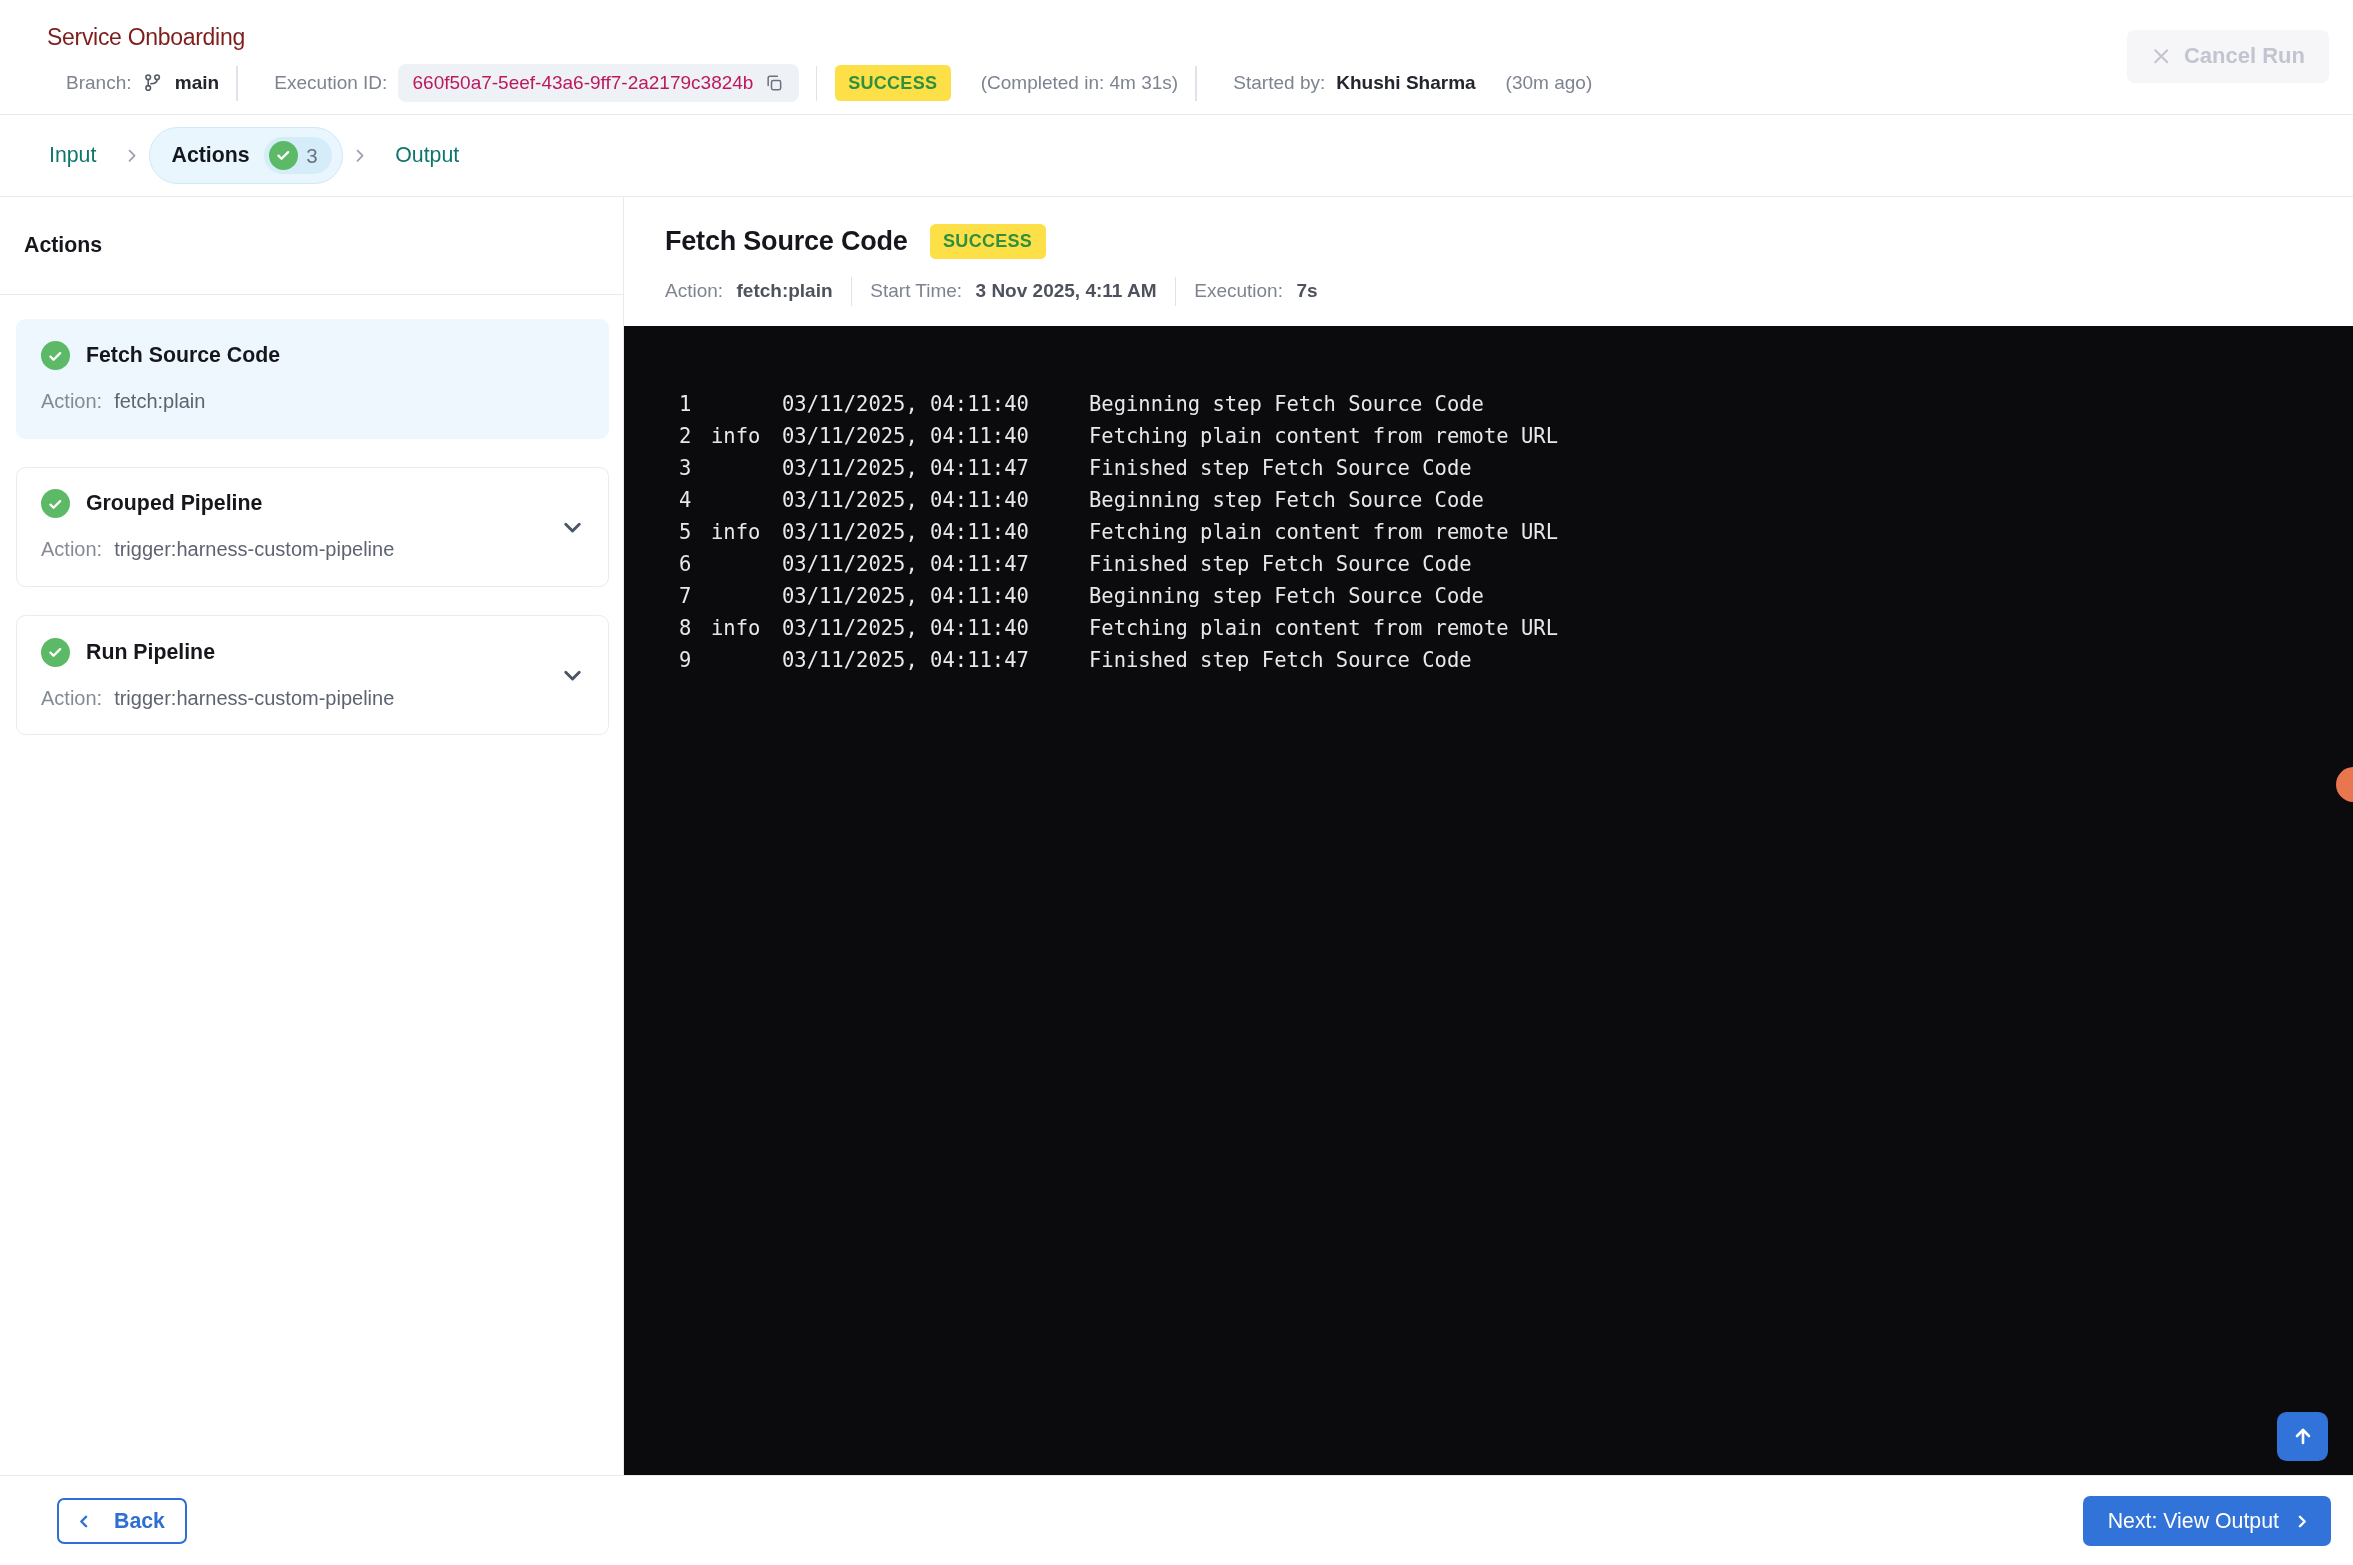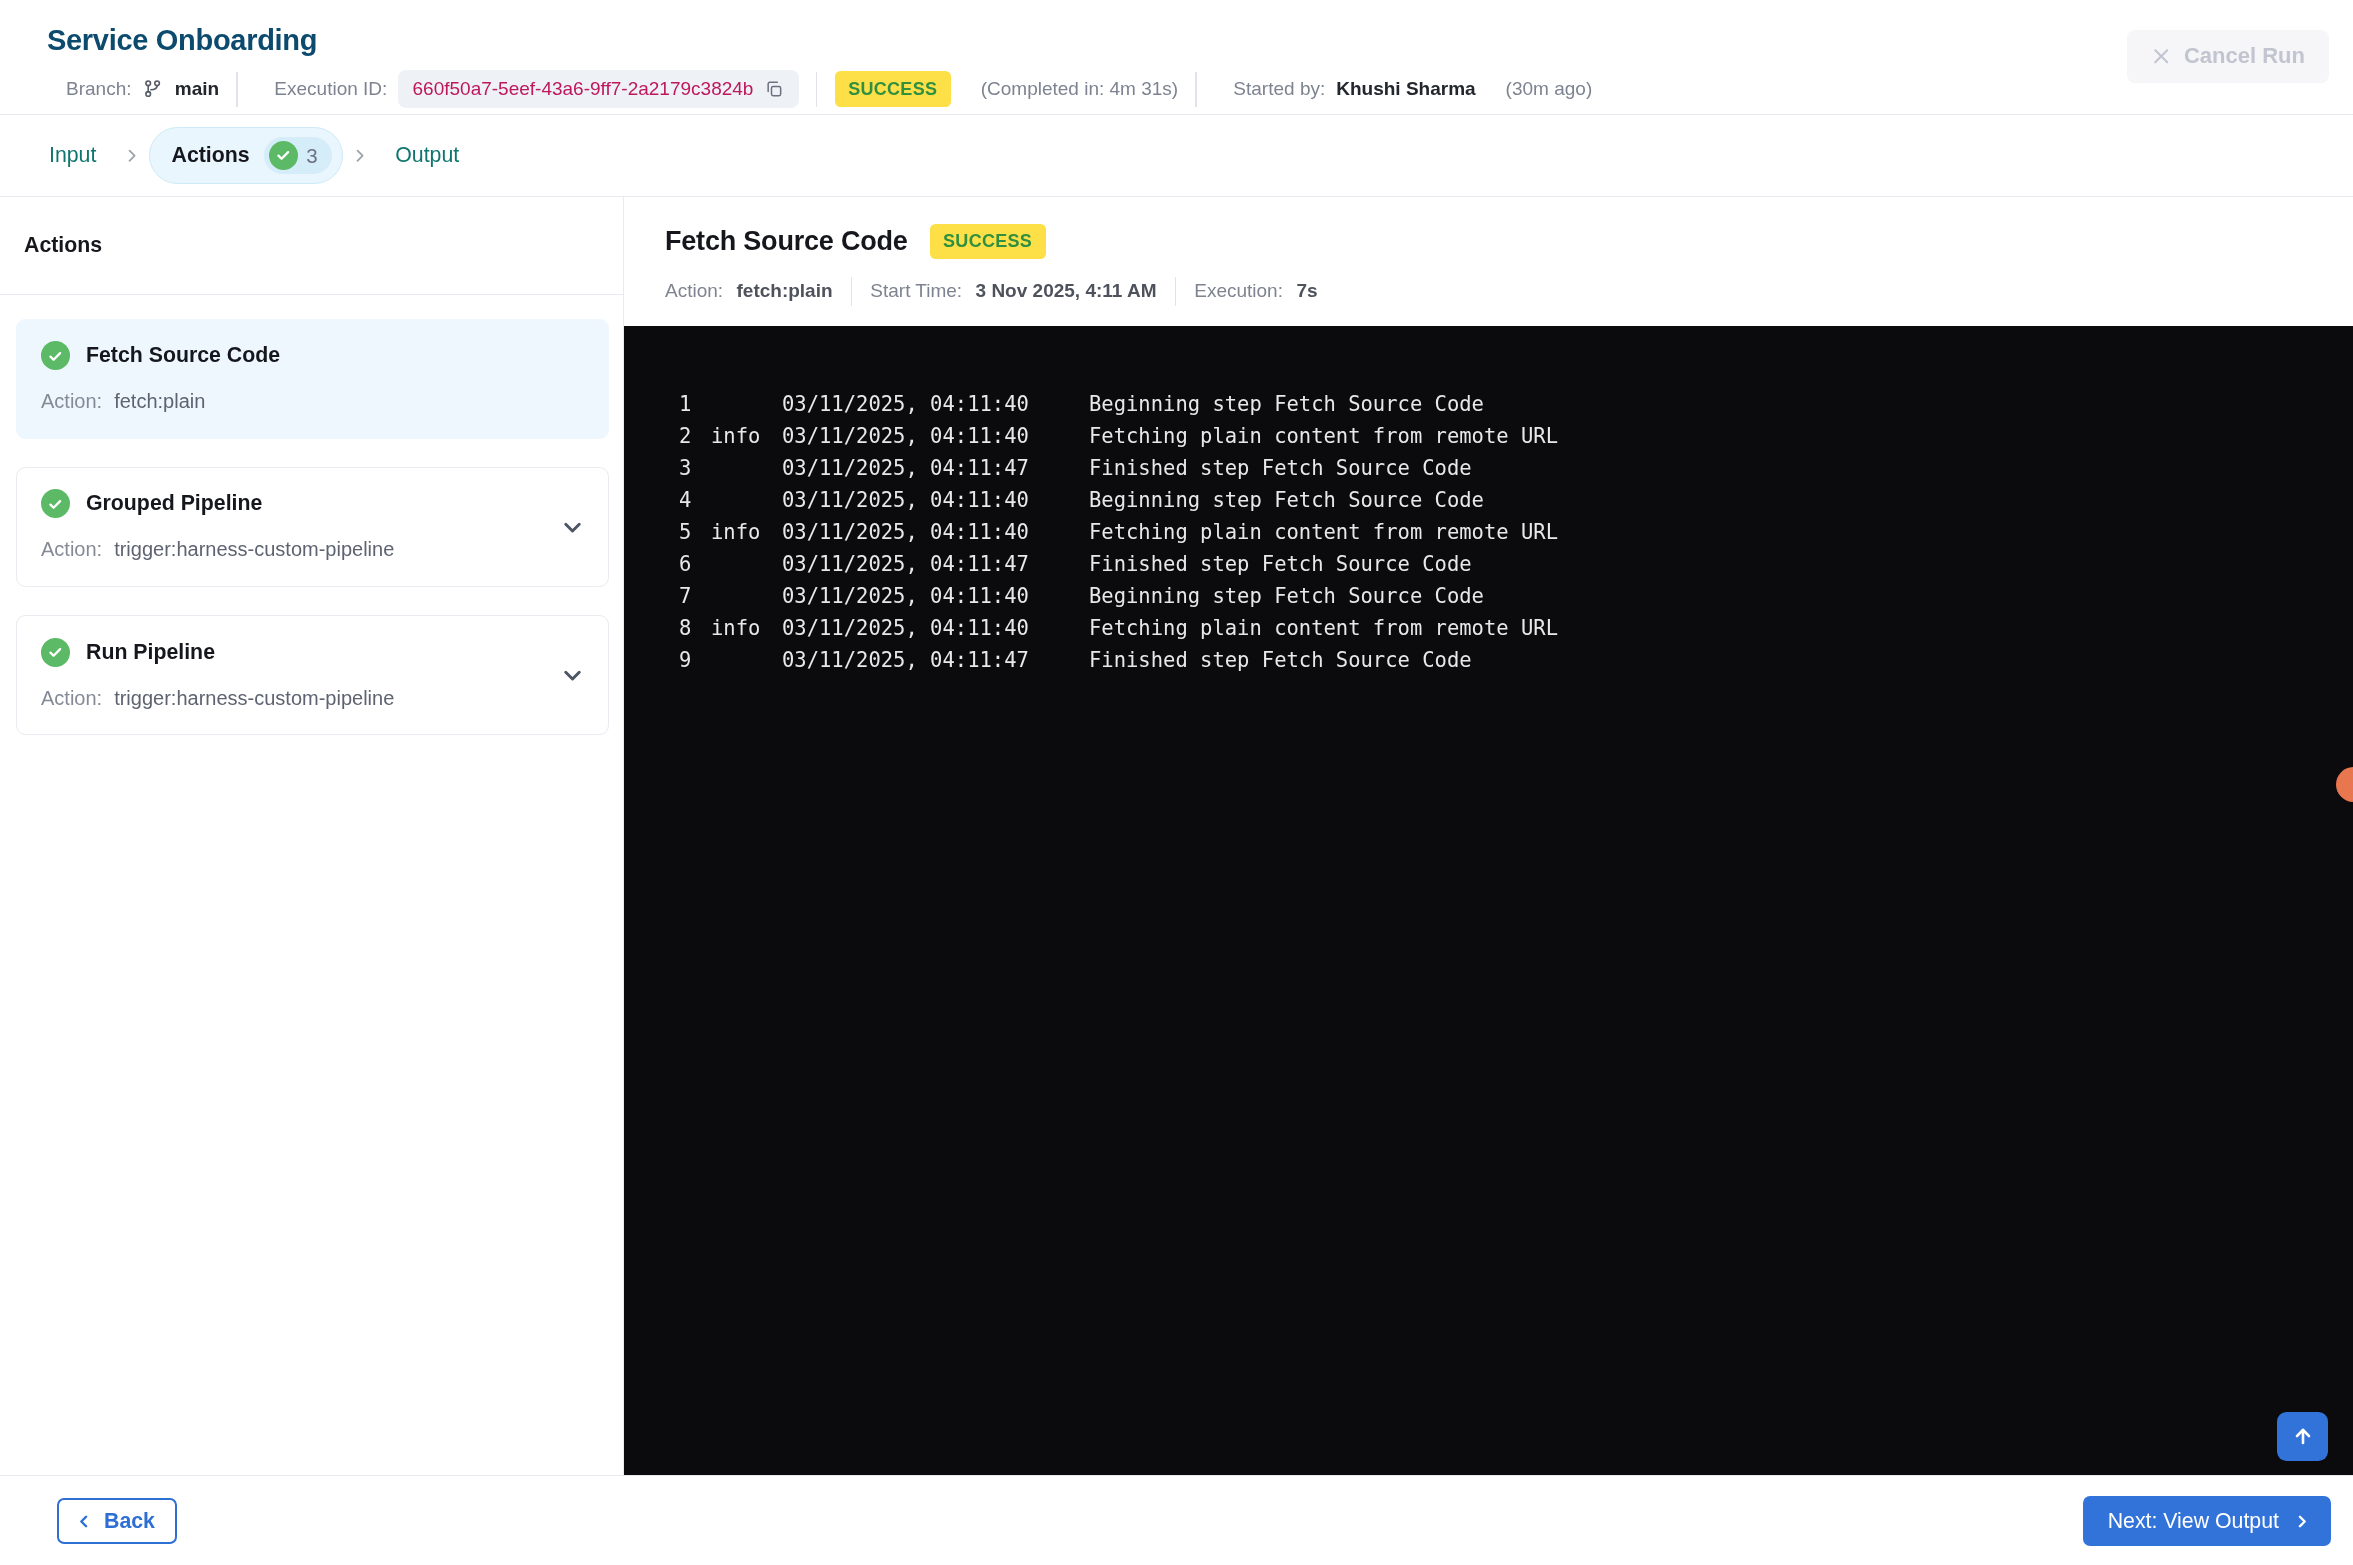--- a/index.html
+++ b/index.html
@@ -4,21 +4,21 @@
 <style>
   * { box-sizing: border-box; }
   html,body { margin:0; padding:0; background:#ffffff; }
   .app {
     position:relative; width:2354px; height:1565px; background:#ffffff;
     font-family:"Liberation Sans", sans-serif; color:#15171c; overflow:hidden;
   }
 
   
   .page-header { position:relative; height:114px; padding:19px 0 0 47px; background:#fff; }
-  .page-title { margin:4.7px 0 0; font-size:29px; font-weight:700; letter-spacing:-0.3px; color:#0c4a6e; }
+  .page-title { margin:4.7px 0 0; font-size:23px; font-weight:400; letter-spacing:-0.3px; color:#7f1d1d; }
   .meta-row { display:flex; align-items:center; gap:11px; margin-top:13.4px; font-size:19px; color:#7d London8390; color:#7d8390; }
   .meta-label { color:#7d8390; white-space:nowrap;margin-left:19px; }
   .meta-strong { color:#23262d; font-weight:700; white-space:nowrap; }
   .vdiv { width:1.6px; height:35px; background:#e0e3e9; margin:0 6.3px; flex:none; }
   .exec-pill { display:flex; align-items:center; gap:11px; background:#eef1f6; border-radius:8px;
                padding:8px 14.2px; color:#be185d; font-size:19px; white-space:nowrap; }
   .badge-success { background:#fde047; color:#318f40; font-weight:700; font-size:18px;
                    padding:7.1px 13.4px; border-radius:5.5px; letter-spacing:0.3px; white-space:nowrap; }
   .cancel-btn { position:absolute; top:30px; right:25px; display:flex; align-items:center; gap:12.6px;
                 background:#f6f6f9; border:none; border-radius:8px; padding:13.4px 24px;
@@ -68,21 +68,21 @@
              align-items:center; white-space:pre; }
   .scroll-top { position:absolute; right:26px; bottom:14.2px; width:51px; height:49px;
                 border:none; border-radius:9.5px; background:#3273d9; color:#fff;
                 display:flex; align-items:center; justify-content:center; cursor:pointer; }
   .orange-dot { position:absolute; right:-17.4px; top:441px; width:35px; height:35px;
                 border-radius:50%; background:#e8764f; }
 
   
   .footer { display:flex; align-items:center; justify-content:space-between; height:91px;
             border-top:1.6px solid #e8eaef; background:#fff; padding:0 23px 0 57px; }
-  .back-btn { display:flex; align-items:center; gap:10px; background:#fff; border:2.4px solid #2e6fd3;
+  .back-btn { display:flex; align-items:center; gap:20px; background:#fff; border:2.4px solid #2e6fd3;
               border-radius:7.1px; color:#2e6fd3; font-size:21.3px; font-weight:700; font-family:inherit;
               padding:8.7px 20.5px 8.7px 16px; cursor:pointer; }
   .next-btn { display:flex; align-items:center; gap:12.6px; background:#3273d9; border:none;
               border-radius:7.1px; color:#fff; font-size:21.3px; font-weight:400; font-family:inherit;
               padding:12.6px 20.5px 12.6px 25px; cursor:pointer; }
   svg { display:block; }
 </style>
 </head>
 <body>
 

